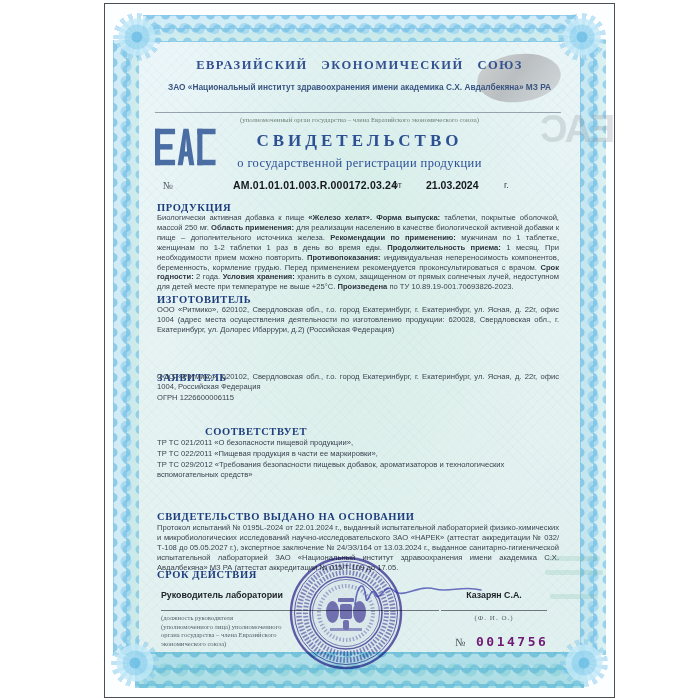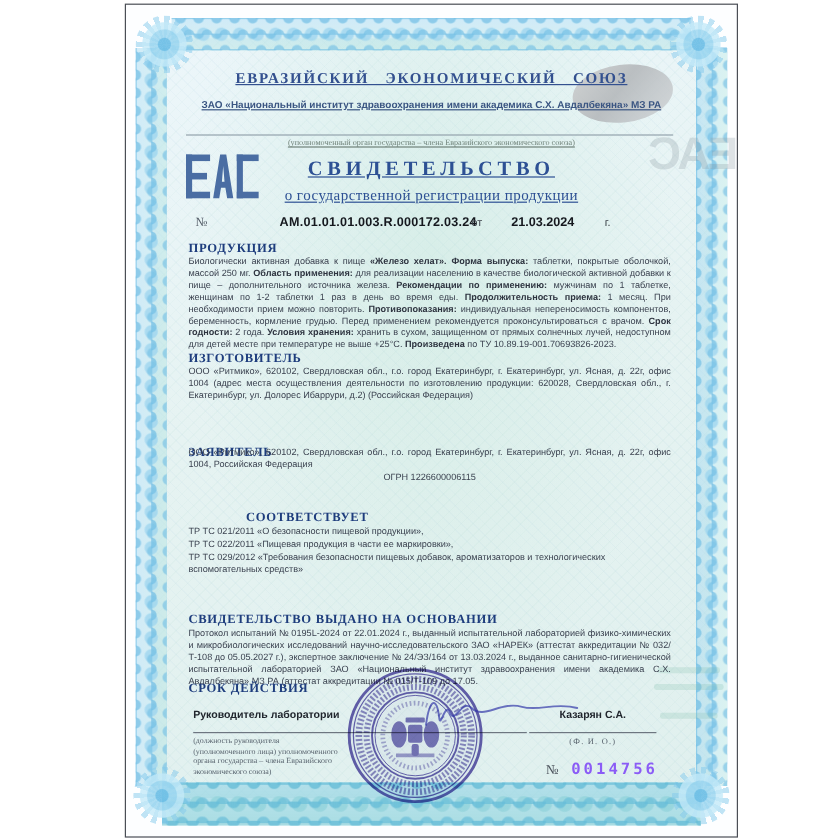--- a/index.html
+++ b/index.html
@@ -38,52 +38,52 @@
       radial-gradient(circle at 50% 50%, rgba(155,212,239,.8) 0 5px, rgba(155,212,239,0) 6px),
       linear-gradient(90deg, rgba(166,217,242,.55), rgba(186,230,226,.55));
     background-size:13px 15px,13px 15px,26px 15px,auto;background-position:0 0,14px 7px,0 4px,0 0;}
   .b-left{left:8px;} .b-right{right:8px;}
   .rosette{position:absolute;width:48px;height:48px;border-radius:50%;
     background:
       radial-gradient(circle, rgba(111,191,230,.9) 0 5px, rgba(158,215,240,.85) 6px 12px, rgba(195,233,248,.8) 13px 18px, rgba(195,233,248,0) 19px),
       repeating-conic-gradient(rgba(130,200,235,.5) 0 12deg, rgba(255,255,255,0) 12deg 24deg);
     }
   .r-tl{left:8px;top:9px;} .r-tr{right:8px;top:9px;} .r-bl{left:6px;bottom:10px;} .r-br{right:6px;bottom:10px;}
-  .center{text-align:center;text-decoration:underline;}
+  .center{text-align:center;}
   .abs{position:absolute;}
   .union{left:0;right:0;top:54px;font:bold 12.5px "Liberation Serif",serif;letter-spacing:1.5px;word-spacing:9px;color:#33508f;}
   .org{left:30px;right:30px;font:bold 8.3px "Liberation Sans",sans-serif;color:#3a5582;}
   .org1{top:78px;} .org2{top:90px;}
   .hrule{left:50px;width:406px;top:108px;border-top:1px solid #94a3ad;height:0;}
   .authnote{left:0;right:0;top:112px;font:6.8px "Liberation Serif",serif;color:#6f8279;}
   .title{left:0;right:0;top:127px;font:bold 17px "Liberation Serif",serif;letter-spacing:4px;color:#2d5094;}
   .subtitle{left:0;right:0;top:152px;font:12.5px "Liberation Serif",serif;color:#2d5094;letter-spacing:.4px;}
   .nosign{top:176px;left:58px;font:10.5px "Liberation Serif",serif;color:#525a66;}
   .numval{top:175px;left:104px;font:bold 10.5px "Liberation Sans",sans-serif;color:#15181e;letter-spacing:.2px;margin-left:24px;}
   .fromlbl{top:176px;left:288px;font:9px "Liberation Sans",sans-serif;color:#3a4048;}
   .dateval{top:175px;left:321px;font:bold 10.5px "Liberation Sans",sans-serif;color:#15181e;}
   .yearlbl{top:176px;left:399px;font:9px "Liberation Sans",sans-serif;color:#3a4048;}
   .sechead{left:52px;font:bold 10.5px "Liberation Serif",serif;color:#1e3d7d;letter-spacing:.6px;}
   .body{left:52px;width:402px;font:7.6px "Liberation Sans",sans-serif;color:#3b4250;line-height:9.9px;text-align:justify;}
   .body .b{font-weight:bold;color:#2e3440;}
   .h-product{top:198px;} .t-product{top:209px;}
   .h-manu{top:290px;} .t-manu{top:301px;}
-  .h-appl{top:368px;} .t-appl{top:368px;} .t-ogrn{top:389px;text-align:center;}
+  .h-appl{top:368px;} .t-appl{top:368px;} .t-ogrn{top:389px;text-align:left;}
   .h-comp{top:422px;margin-left:48px;} .t-comp{top:434px;text-align:left;} .t-comp div{margin:0 0 1px 0;}
   .h-basis{top:507px;} .t-basis{top:519px;}
   .h-valid{top:565px;}
   .sig-role{top:586px;left:56px;font:bold 8.8px "Liberation Sans",sans-serif;color:#20252d;}
   .sig-lineL{top:606px;left:56px;width:278px;border-top:1px solid #6d7680;height:0;}
   .sig-note{left:56px;width:180px;font:6.6px "Liberation Serif",serif;color:#57626d;line-height:8.7px;}
   .sig-note{top:610px;}
   .sig-name{top:586px;left:336px;width:106px;text-align:center;font:bold 8.8px "Liberation Sans",sans-serif;color:#20252d;}
   .sig-lineR{top:606px;left:336px;width:106px;border-top:1px solid #6d7680;height:0;}
   .sig-fio{top:610px;left:336px;width:106px;text-align:center;font:7px "Liberation Serif",serif;color:#57626d;letter-spacing:1px;}
   .blank-no-sign{top:632px;left:350px;font:11px "Liberation Serif",serif;color:#4b525c;}
-  .blank-no{top:630px;left:371px;font:bold 13px "DejaVu Sans Mono",monospace;color:#8b5cf6;letter-spacing:2.5px;}
+  .blank-no{top:630px;left:371px;font:bold 13px "DejaVu Sans Mono",monospace;color:#701a75;letter-spacing:2.5px;}
 
   
   .hologram{top:50px;left:372px;width:84px;height:48px;border-radius:50%;transform:rotate(-7deg);
     background:linear-gradient(135deg,#cdcdcd 0%,#b2b5b8 45%,#c0c4c7 70%,#cfd2d4 100%);opacity:.85;}
   .watermark{top:104px;left:437px;font:bold 38px "Liberation Sans",sans-serif;color:#8e99a3;opacity:.28;transform:scaleX(-1);letter-spacing:-2px;}
   .eac-svg{top:116px;left:50px;}
   .stamp{top:550px;left:182px;opacity:.88;mix-blend-mode:multiply;}
   .sig-ink{top:570px;left:246px;opacity:.85;}
   .ghost{position:absolute;background:rgba(125,185,170,.22);filter:blur(.6px);border-radius:2px;}
   .g1{top:552px;left:443px;width:52px;height:5px;}

